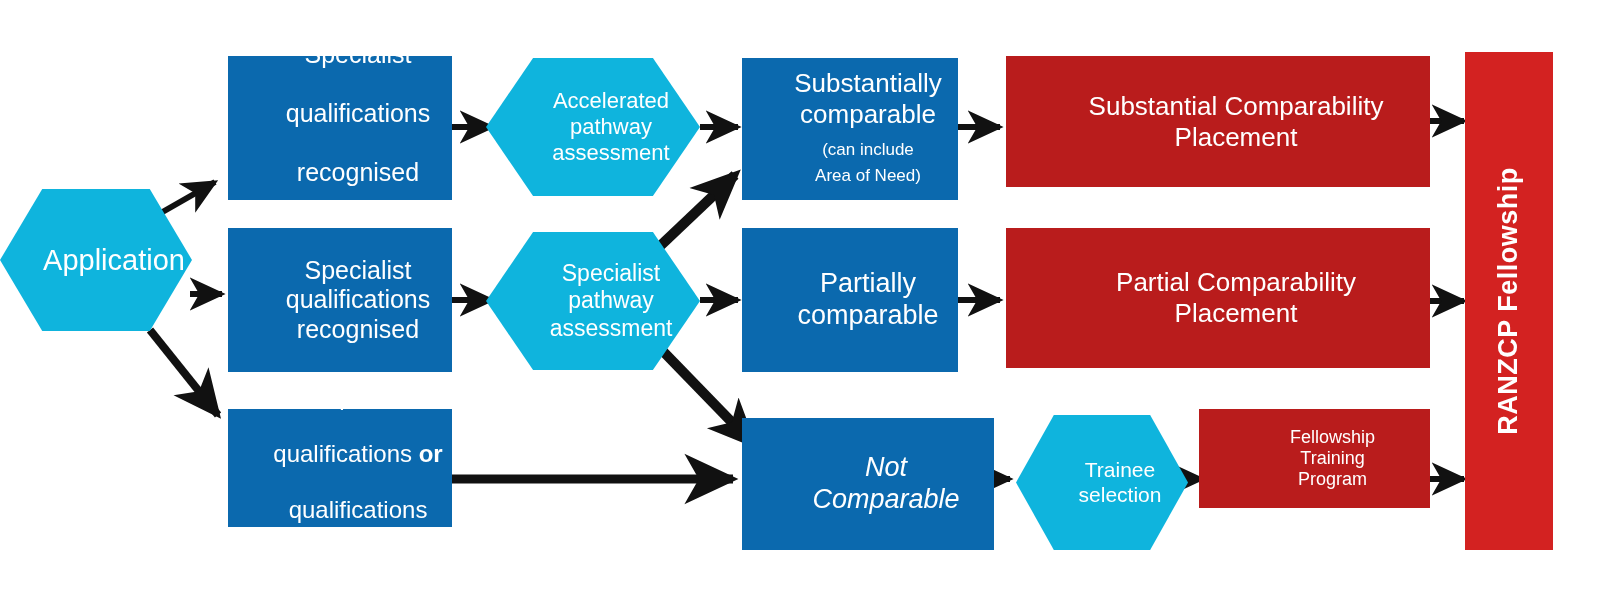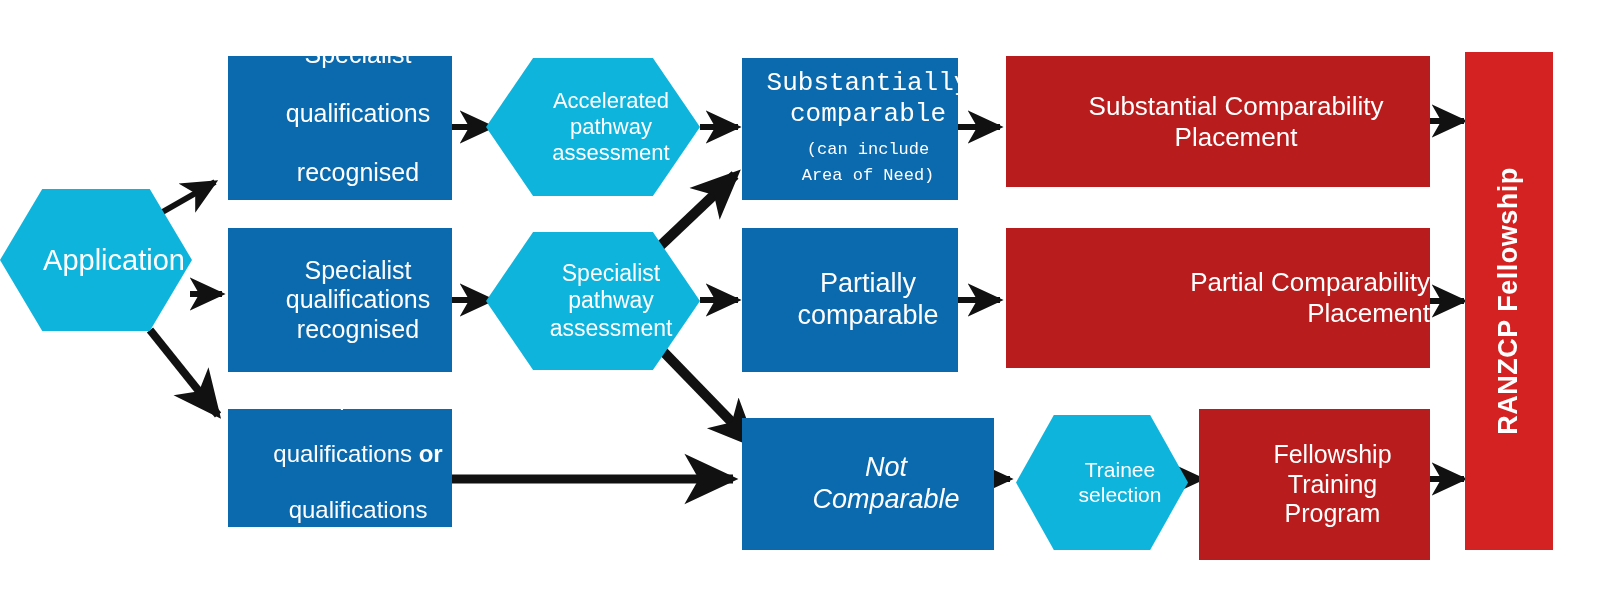--- a/index.html
+++ b/index.html
@@ -144,21 +144,21 @@
 pathway
 assessment</span>
   </div>
 
   <div class="node hex" style="left:486px; top:232px; width:214px; height:138px; font-size:23px;">
     <span class="txt">Specialist
 pathway
 assessment</span>
   </div>
 
-  <div class="node rect-blue" style="left:742px; top:58px; width:216px; height:142px; font-size:26px;font-family:Liberation Mono, monospace;">
+  <div class="node rect-blue" style="left:742px; top:58px; width:216px; height:142px; font-size:26px;">
     <span class="txt">
       <span>Substantially
 comparable</span>
       <span class="sub">(can include
 Area of Need)</span>
     </span>
   </div>
 
   <div class="node rect-blue" style="left:742px; top:228px; width:216px; height:144px; font-size:27px;">
     <span class="txt">Partially
@@ -168,31 +168,31 @@
   <div class="node rect-blue" style="left:742px; top:418px; width:252px; height:132px; font-size:27px;font-style:italic;">
     <span class="txt">Not
 Comparable</span>
   </div>
 
   <div class="node rect-orange" style="left:1006px; top:56px; width:424px; height:131px; font-size:26px;">
     <span class="txt">Substantial Comparability
 Placement</span>
   </div>
 
-  <div class="node rect-orange" style="left:1006px; top:228px; width:424px; height:140px; font-size:26px;text-align:right;">
+  <div class="node rect-orange" style="left:1006px; top:228px; width:424px; height:140px; font-size:26px;">
     <span class="txt">Partial Comparability
 Placement</span>
   </div>
 
   <div class="node hex" style="left:1016px; top:415px; width:172px; height:135px; font-size:21px;">
     <span class="txt">Trainee
 selection</span>
   </div>
 
-  <div class="node rect-orange" style="left:1199px; top:409px; width:231px; height:151px; font-size:25px;">
+  <div class="node rect-orange" style="left:1199px; top:409px; width:231px; height:99px; font-size:18px;">
     <span class="txt">Fellowship
 Training
 Program</span>
   </div>
 
   <div class="node rect-red" style="left:1465px; top:52px; width:88px; height:498px; font-size:27px;">
     <span class="vertical-label">RANZCP Fellowship</span>
   </div>
 
 </div>

